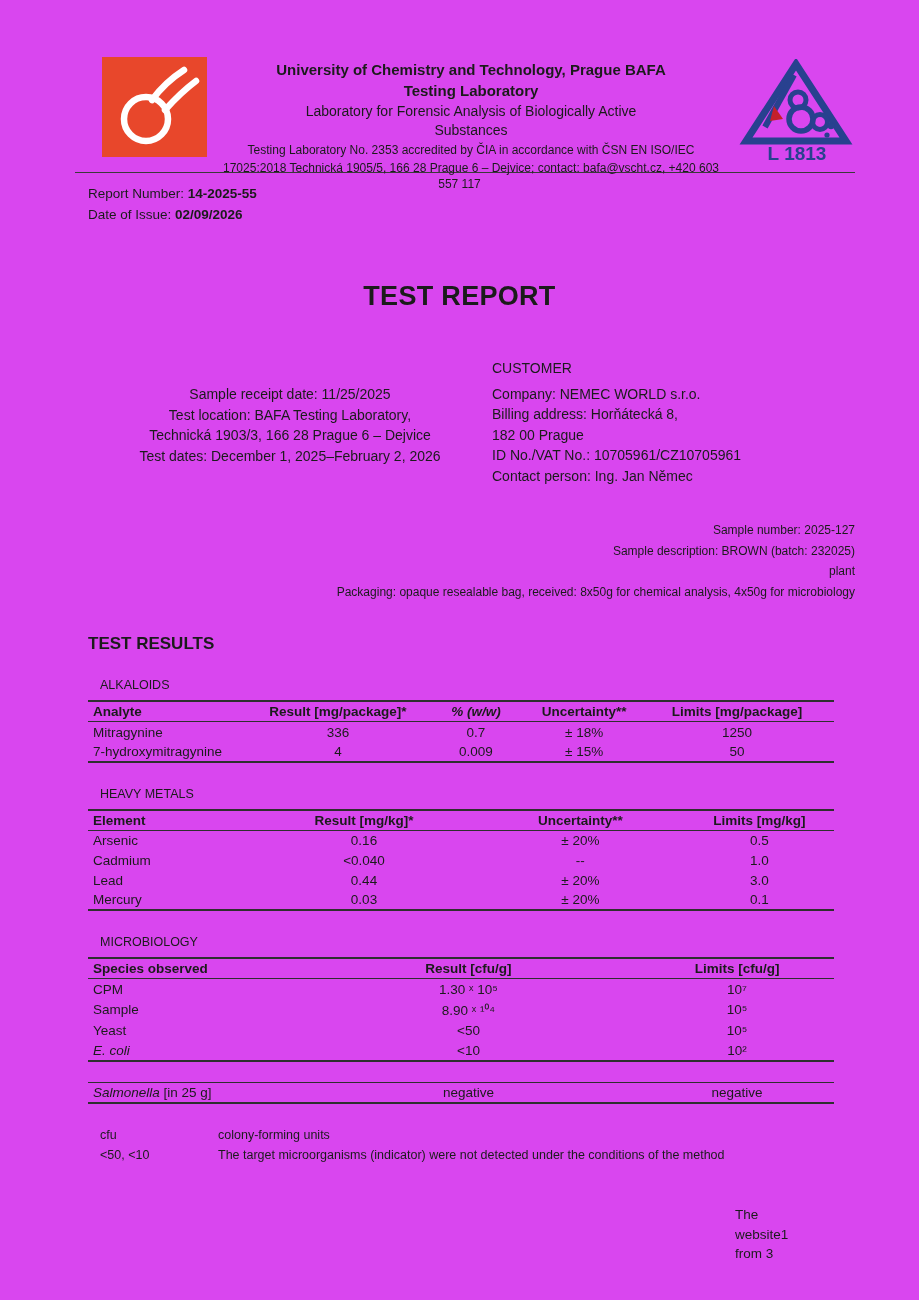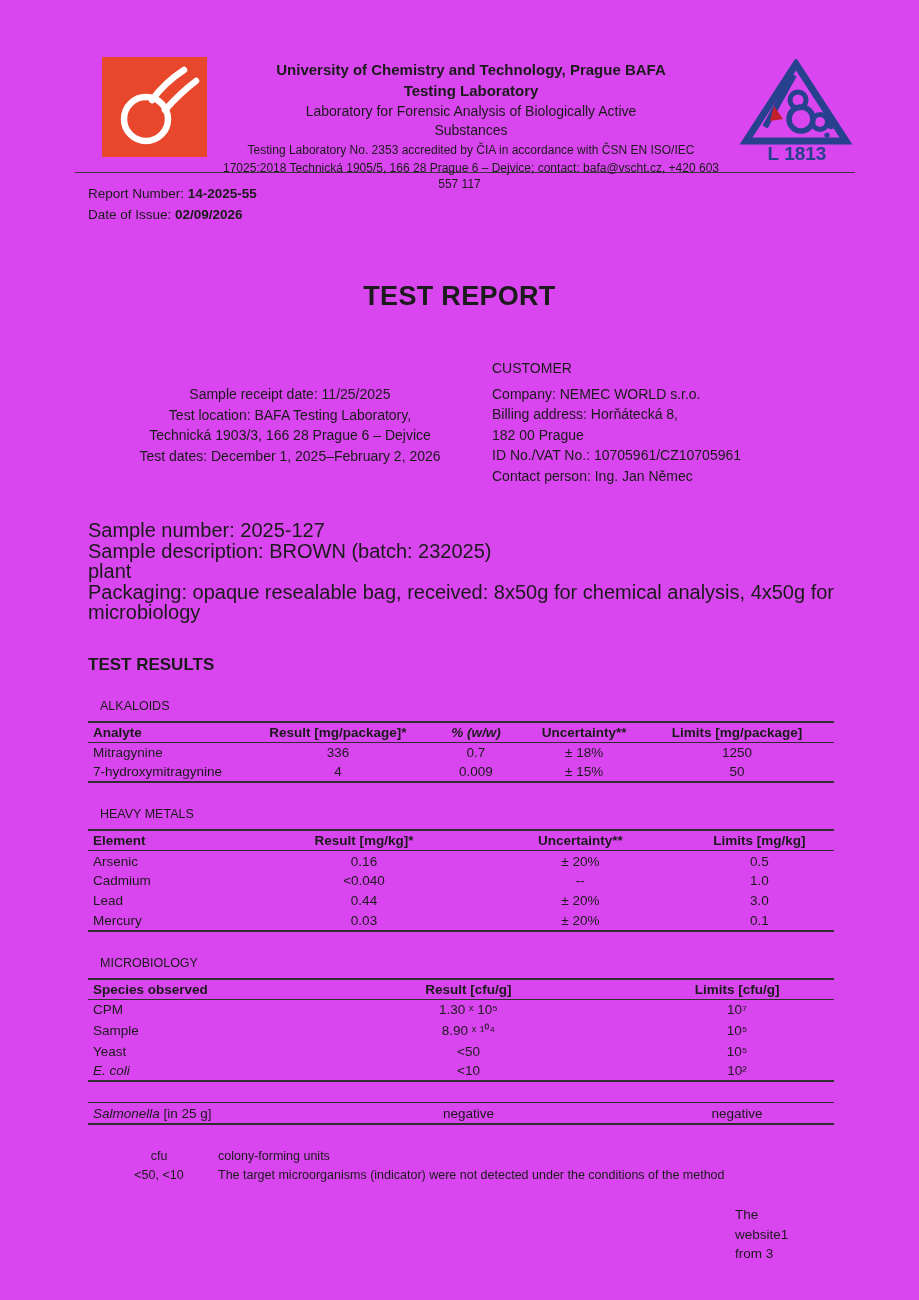--- a/index.html
+++ b/index.html
@@ -24,21 +24,21 @@
   .report-meta { position:absolute; left:88px; top:11px; font-size:13.5px; line-height:1.5; }
   .report-meta b { font-weight:bold; }
   
   .title { text-align:center; font-size:27px; font-weight:bold; margin-top:42px; letter-spacing:.3px; }
   
   .info-grid { display:flex; margin:46px 64px 0 88px; font-size:14px; line-height:20.5px; }
   .info-left { width:404px; padding-top:26px;text-align:center; }
   .info-right { flex:1; }
   .customer-heading { margin-bottom:5px; }
   
-  .sample-block { margin:34px 64px 0 88px; font-size:20px; line-height:20.5px; }
+  .sample-block { margin:34px 64px 0 88px; font-size:12px; line-height:20.5px;text-align:right; }
   
   .results-heading { margin:32px 0 0 88px; font-size:17px; font-weight:bold; }
   .tbl-caption { margin:24px 0 8px 100px; font-size:12.5px; }
   table.rpt { border-collapse:collapse; margin-left:88px; width:746px; font-size:13.5px; }
   table.rpt th, table.rpt td { padding:2px 4px; height:20px; text-align:center; font-weight:normal; }
   table.rpt th { font-weight:bold; }
   table.rpt th:first-child, table.rpt td:first-child { text-align:left; padding-left:5px; }
   table.rpt thead tr { border-top:2px solid #2f2f2f; border-bottom:1.6px solid #2f2f2f; }
   table.rpt tbody tr:last-child { border-bottom:2px solid #2f2f2f; }
   .italic { font-style:italic; }
@@ -50,21 +50,21 @@
   
   .mb .c1{width:28%} .mb .c2{width:46%} .mb .c3{width:26%}
   
   table.sal { border-collapse:collapse; margin:20px 0 0 88px; width:746px; font-size:13.5px; }
   table.sal td { padding:2px 4px; height:21px; text-align:center; }
   table.sal td:first-child { text-align:left; padding-left:5px; }
   table.sal tr { border-top:1.6px solid #2f2f2f; border-bottom:2px solid #2f2f2f; }
   .sal .c1{width:28%} .sal .c2{width:46%} .sal .c3{width:26%}
   
   .footnotes { margin:22px 64px 0 100px; font-size:12.5px; line-height:1.55; }
-  .fn-row { display:flex;text-align:center; }
+  .fn-row { display:flex; }
   .fn-term { width:118px; flex:0 0 auto; }
   
   .footer { position:absolute; left:735px; top:1205px; font-size:13.5px; line-height:19.5px; }
 </style>
 </head>
 <body>
 
 <div class="page">
 
   <div class="header-row">

